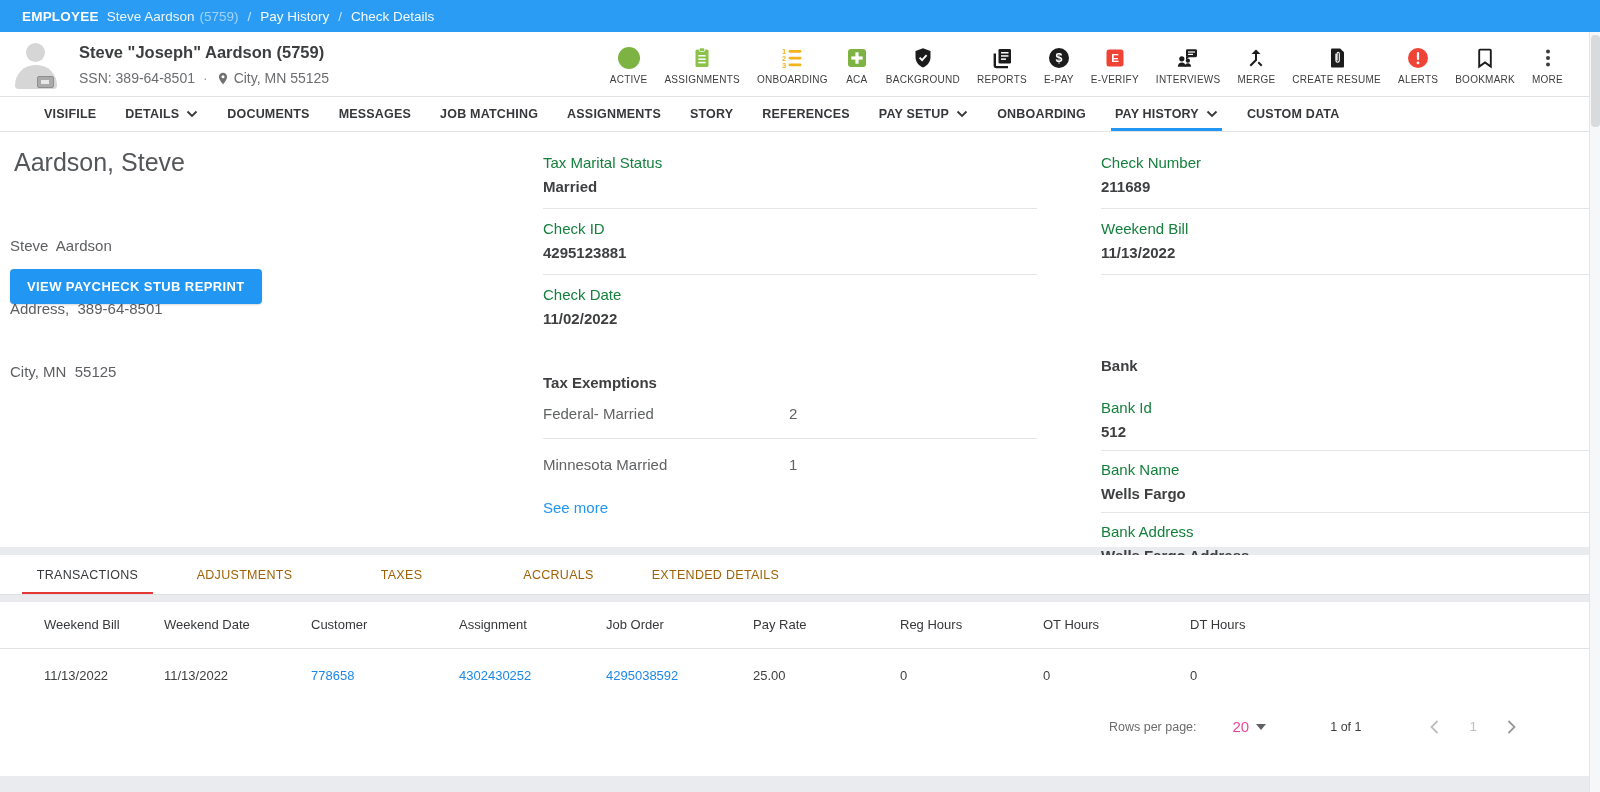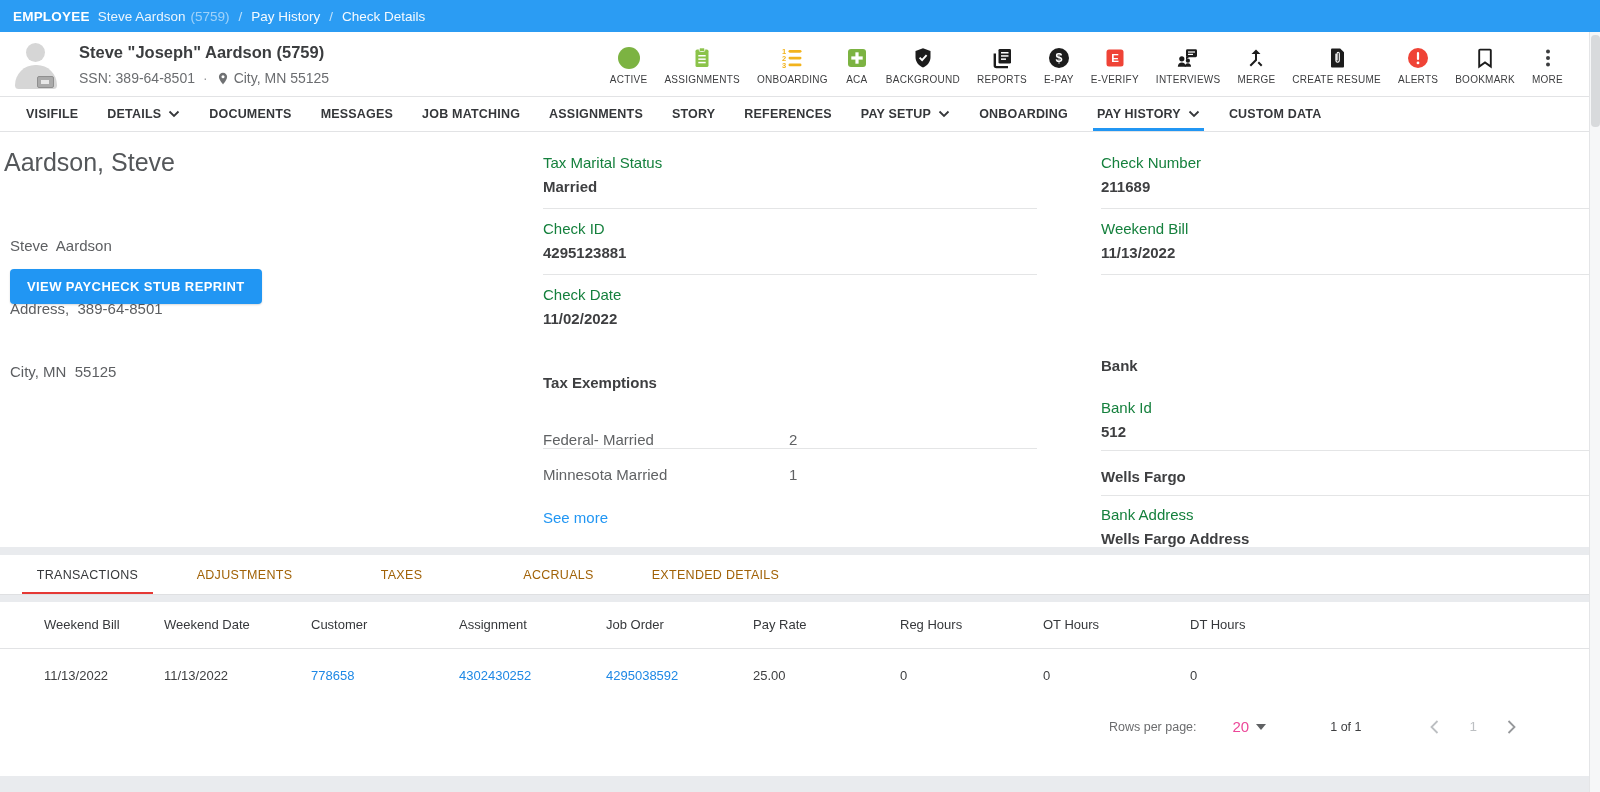--- a/index.html
+++ b/index.html
@@ -2,21 +2,21 @@
 <html><head>
 <meta charset="utf-8">
 <style>
   * { margin:0; padding:0; box-sizing:border-box; }
   html,body { width:1600px; height:792px; overflow:hidden; }
   body { font-family:"Liberation Sans", sans-serif; background:#e9ebee; position:relative; color:#3e3f41; }
   .card { position:absolute; left:0; width:1589px; background:#fff; }
 
   
   .topbar { position:absolute; top:0; left:0; width:1600px; height:32px; background:#2b9cf3;
-            display:flex; align-items:center; padding-left:13px; font-size:13.5px; color:#fff; }
+            display:flex; align-items:center; padding-left:22px; font-size:13.5px; color:#fff; }
   .topbar .bc-section { font-weight:700; margin-right:8px; letter-spacing:.2px; }
   .topbar .bc-emp { color:#eaf5fe; }
   .topbar .bc-id { color:rgba(255,255,255,.55); margin-left:5px; }
   .topbar .bc-sep { color:rgba(255,255,255,.7); margin:0 9px; }
   .topbar .bc-crumb { color:#f4faff; }
 
   
   .header { top:32px; height:65px; border-bottom:1px solid #e2e3e5; }
   .avatar { position:absolute; left:10px; top:7px; width:52px; height:52px; }
   .avatar .head { position:absolute; left:16px; top:4px; width:19px; height:19px; border-radius:50%; background:#d6d6d6; }
@@ -28,47 +28,47 @@
   .who .sub { margin-top:8px; font-size:14px; color:#6b6d70; display:flex; align-items:center; }
   .who .sub .dot { margin:0 8px; color:#9a9c9e; }
   .pin { margin-right:4px; display:inline-flex; }
   .toolbar { position:absolute; right:26px; top:0; height:65px; display:flex; align-items:center; gap:17px; }
   .tb-item { display:flex; flex-direction:column; align-items:center; cursor:pointer; }
   .tb-item .ic { height:26px; display:flex; align-items:center; justify-content:center; }
   .tb-item .lb { margin-top:3px; font-size:10px; letter-spacing:.25px; color:#3c3d3f; white-space:nowrap; }
   .dot-green { width:22px; height:22px; border-radius:50%; background:#7cb342; }
 
   
-  .maintabs { top:97px; height:35px; border-bottom:1px solid #e2e3e5; display:flex; align-items:stretch; padding-left:26px; }
+  .maintabs { top:97px; height:35px; border-bottom:1px solid #e2e3e5; display:flex; align-items:stretch; padding-left:44px; }
   .mtab { display:flex; align-items:center; font-size:12.5px; font-weight:700; letter-spacing:.2px;
           color:#35373a; margin-right:29px; position:relative; cursor:pointer; white-space:nowrap; }
   .mtab .caret { margin-left:7px; display:inline-flex; }
   .mtab.active::after { content:""; position:absolute; left:-4px; right:-4px; bottom:0; height:3px; background:#2196f3; }
 
   
   .detail { top:132px; height:415px; }
-  .d-title { position:absolute; left:4px; top:16px; font-size:25px; color:#54575a; }
+  .d-title { position:absolute; left:14px; top:16px; font-size:25px; color:#54575a; }
   .d-addr { position:absolute; left:10px; top:61px; font-size:15px; line-height:21px; color:#5d5f62; white-space:pre; }
   .btn-reprint { position:absolute; left:10px; top:137px; background:#2196f3; color:#fff; border:none; border-radius:4px;
                  font-family:inherit; font-size:13px; font-weight:700; letter-spacing:.4px; padding:10px 17px;
                  cursor:pointer; box-shadow:0 1px 2px rgba(0,0,0,.15); }
   .col-mid { position:absolute; left:543px; top:18px; width:494px; }
   .col-right { position:absolute; left:1072px; top:18px; width:497px;margin-left:29px; }
   .pair { padding:11px 0 13px; border-bottom:1px solid #e4e5e6; }
   .pair.first { padding-top:4px; }
   .pair.no-b { border-bottom:none; }
   .pair.tight { padding:10px 0; }
   .lbl { font-size:15px; color:#15803d; }
   .val { font-size:15px; font-weight:700; color:#3e3f41; margin-top:7px; }
   .section-title { font-size:15px; font-weight:700; color:#3e3f41; }
   .sec-tax { margin-top:34px; }
   .sec-bank { margin-top:82px; }
   .ex-row { display:flex; font-size:15px; color:#606264; }
   .ex-row .ex-name { width:246px; }
-  .ex-r1 { margin-top:40px; border-bottom:1px solid #e4e5e6; }
+  .ex-r1 { margin-top:14px; padding-bottom:16px; border-bottom:1px solid #e4e5e6; }
   .ex-r2 { padding-top:17px; }
   .see-more { margin-top:26px; font-size:15px; color:#2196f3; cursor:pointer; display:inline-block; }
   .bank-fields { margin-top:15px; }
 
   
   .checktabs { top:555px; height:40px; display:flex; padding-left:9px; border-bottom:1px solid #dfe0e2; }
   .ctab { width:157px; display:flex; align-items:center; justify-content:center; font-size:12.5px;
           letter-spacing:.3px; color:#a16207; position:relative; cursor:pointer; }
   .ctab.active { color:#36383b;text-align:center; }
   .ctab.active::after { content:""; position:absolute; left:13px; right:13px; bottom:0; height:2.5px; background:#e53935; }
@@ -370,20 +370,21 @@
       <div class="val">11/13/2022</div>
     </div>
     <div class="sec-bank">
       <div class="section-title">Bank</div>
       <div class="bank-fields">
         <div class="pair tight first">
           <div class="lbl">Bank Id</div>
           <div class="val">512</div>
         </div>
         <div class="pair tight">
+          <div class="lbl">Bank Name</div>
           <div class="val">Wells Fargo</div>
         </div>
         <div class="pair tight no-b">
           <div class="lbl">Bank Address</div>
           <div class="val">Wells Fargo Address</div>
         </div>
       </div>
     </div>
   </div>
 </div>

